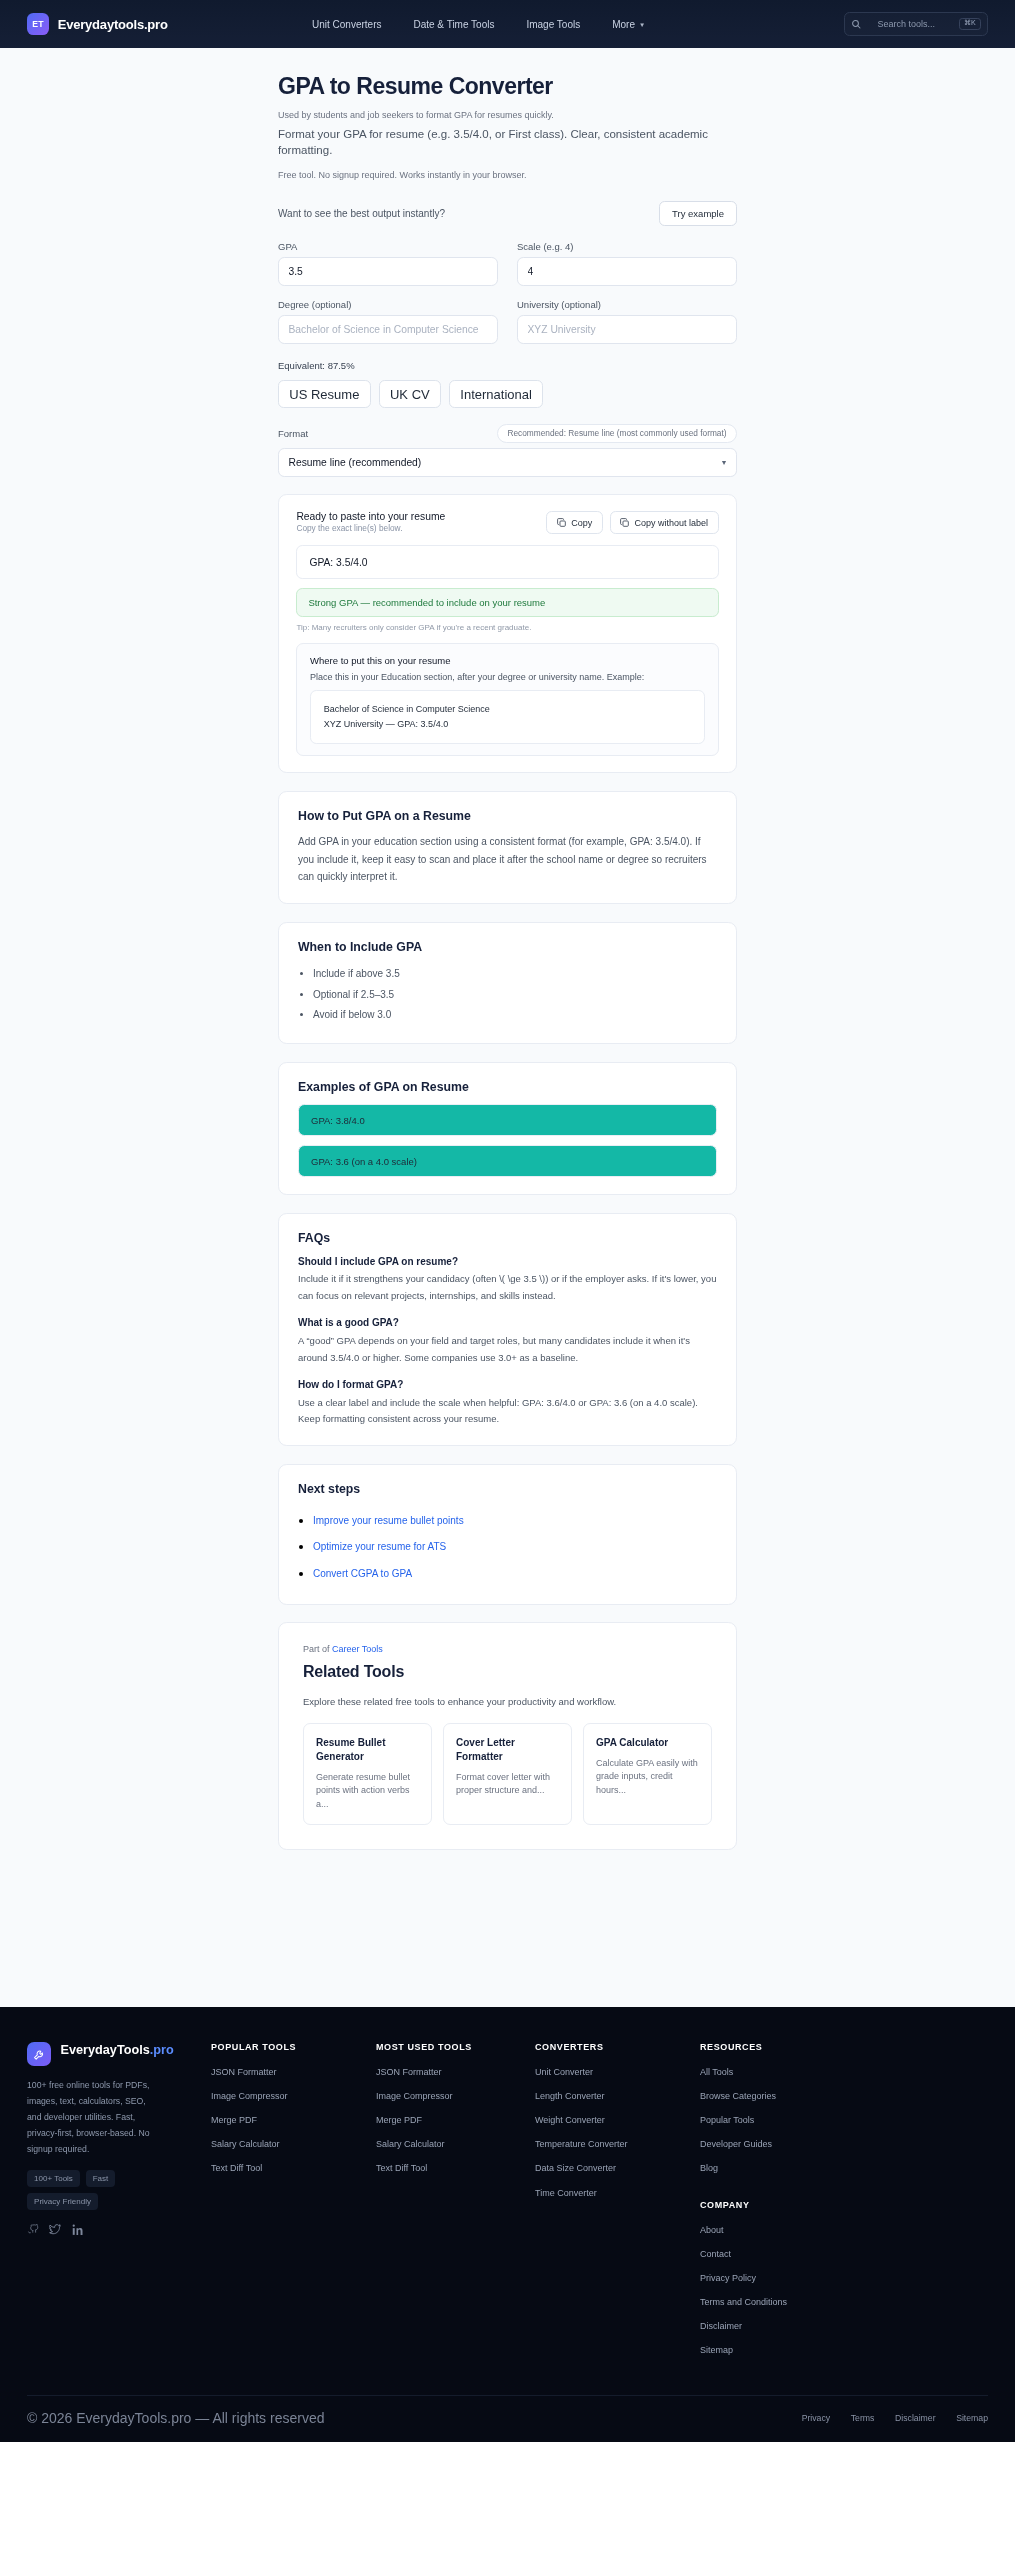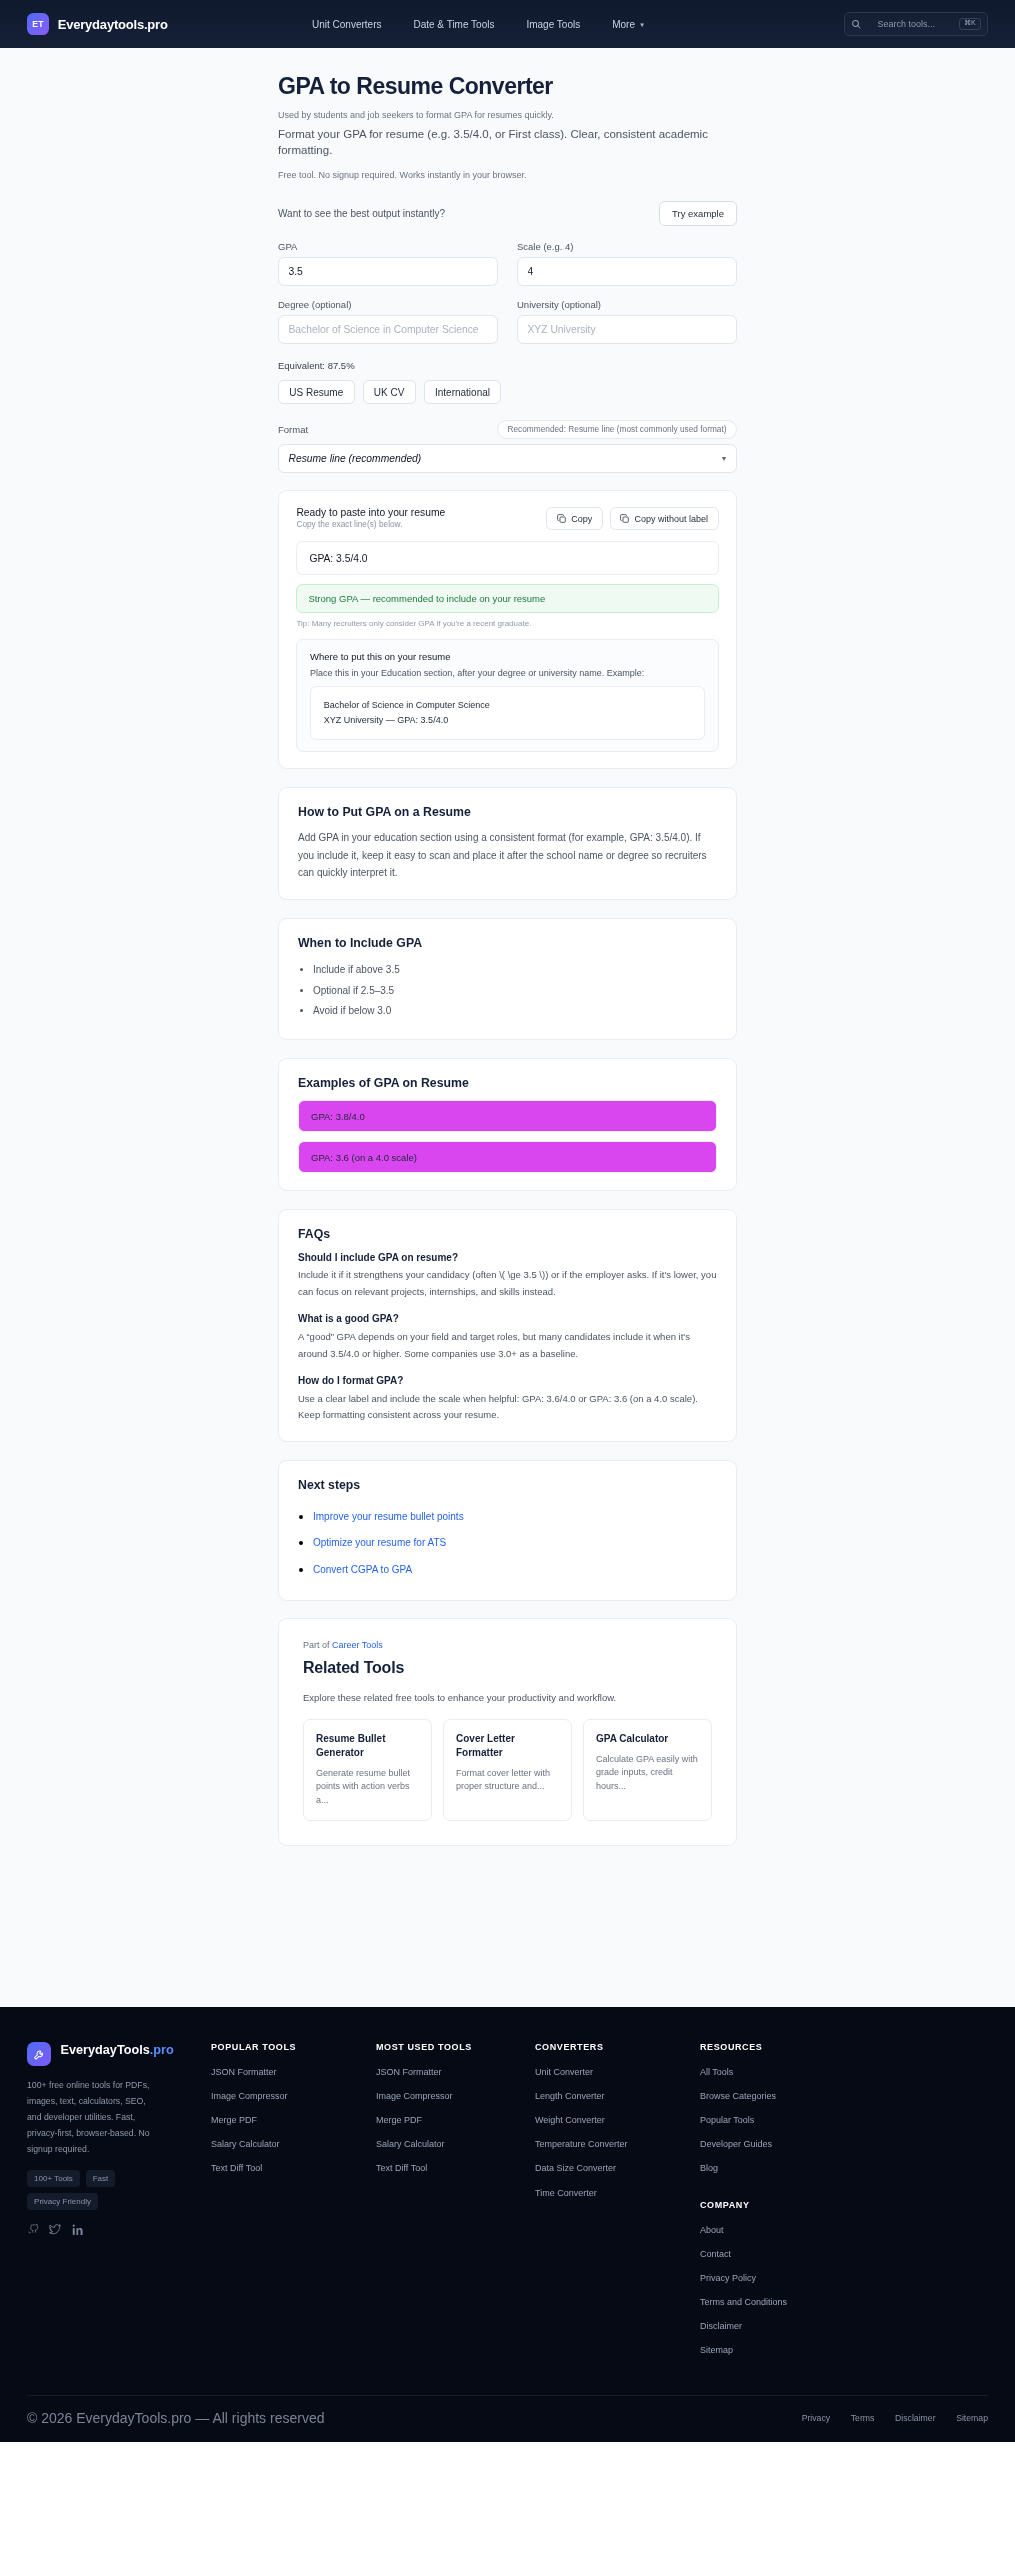--- a/index.html
+++ b/index.html
@@ -91,37 +91,37 @@
     width: 100%; height: 28.6px; border: 0.8px solid #e0e5ee; border-radius: 6.3px;
     background: #fff; font-size: 10.3px; color: #111827; padding: 0 9.5px;
     font-family: inherit;
   }
   .input::placeholder { color: #aab2c0; }
 
   .equiv { font-size: 9.5px; color: #374151; margin: 1.6px 0 9.5px 0; }
   .chip-row { display: flex; gap: 8px; margin-bottom: 16px; }
   .chip {
     border: 0.8px solid #dde3ec; background: #fff; border-radius: 5.6px;
-    font-size: 10px; color: #1f2937; padding: 5.6px 10.3px; cursor: pointer;
+    font-size: 13px; color: #1f2937; padding: 5.6px 10.3px; cursor: pointer;
     font-family: inherit;
   }
 
   .format-head {
     display: flex; align-items: center; justify-content: space-between;
     margin-bottom: 5.6px;
   }
   .format-label { font-size: 9.5px; color: #4b5563; }
   .rec-pill {
     border: 0.8px solid #e4e9f1; border-radius: 792px; background: #fff;
     font-size: 8.3px; color: #6b7280; padding: 3.2px 9.5px;
   }
   .select-wrap { position: relative; margin-bottom: 17.4px; }
   select.input {
     appearance: none; -webkit-appearance: none;
-    padding-right: 36px; cursor: pointer; font-style: italic;
+    padding-right: 36px; cursor: pointer;
   }
   .sel-caret {
     position: absolute; right: 9.5px; top: 50%; transform: translateY(-50%);
     pointer-events: none; font-size: 7.1px; color: #5b6678;
   }
 
   
   .card {
     background: #fff; border: 0.8px solid #e8ecf3; border-radius: 8.7px;
     padding: 16px 17.4px; margin-bottom: 17.4px;
@@ -161,21 +161,21 @@
   
   .sec-card {
     background: #fff; border: 0.8px solid #e8ecf3; border-radius: 8.7px;
     padding: 17.4px 19px; margin-bottom: 17.4px;
   }
   .sec-h2 { font-size: 12.3px; font-weight: bold; color: #16203a; margin-bottom: 10.3px; }
   .sec-p { font-size: 10px; color: #4b5563; line-height: 1.75; }
   .sec-ul { margin: 0; padding-left: 15px; }
   .sec-ul li { font-size: 10px; color: #4b5563; line-height: 2.05; }
   .ex-line {
-    border: 0.8px solid #eaeef4; background: #d946ef; border-radius: 6.3px;
+    border: 0.8px solid #eaeef4; background: #14b8a6; border-radius: 6.3px;
     padding: 9.5px 12px; font-size: 9.5px; color: #1f2937; margin-bottom: 8.7px;
   }
   .ex-line:last-child { margin-bottom: 0; }
   .faq-q { font-size: 10px; font-weight: bold; color: #16203a; margin: 12.7px 0 4.8px 0; }
   .faq-q:first-of-type { margin-top: 0; }
   .faq-a { font-size: 9.5px; color: #4b5563; line-height: 1.75; }
   .next-ul { margin: 0; padding-left: 15px; }
   .next-ul li { line-height: 2.1; }
   .next-ul a { font-size: 10px; color: #2563eb; text-decoration: none; cursor: pointer; }
 

